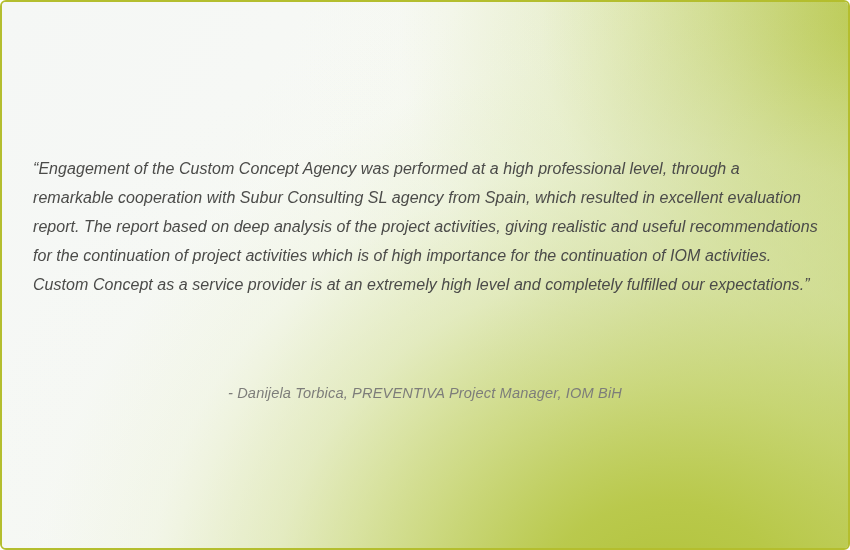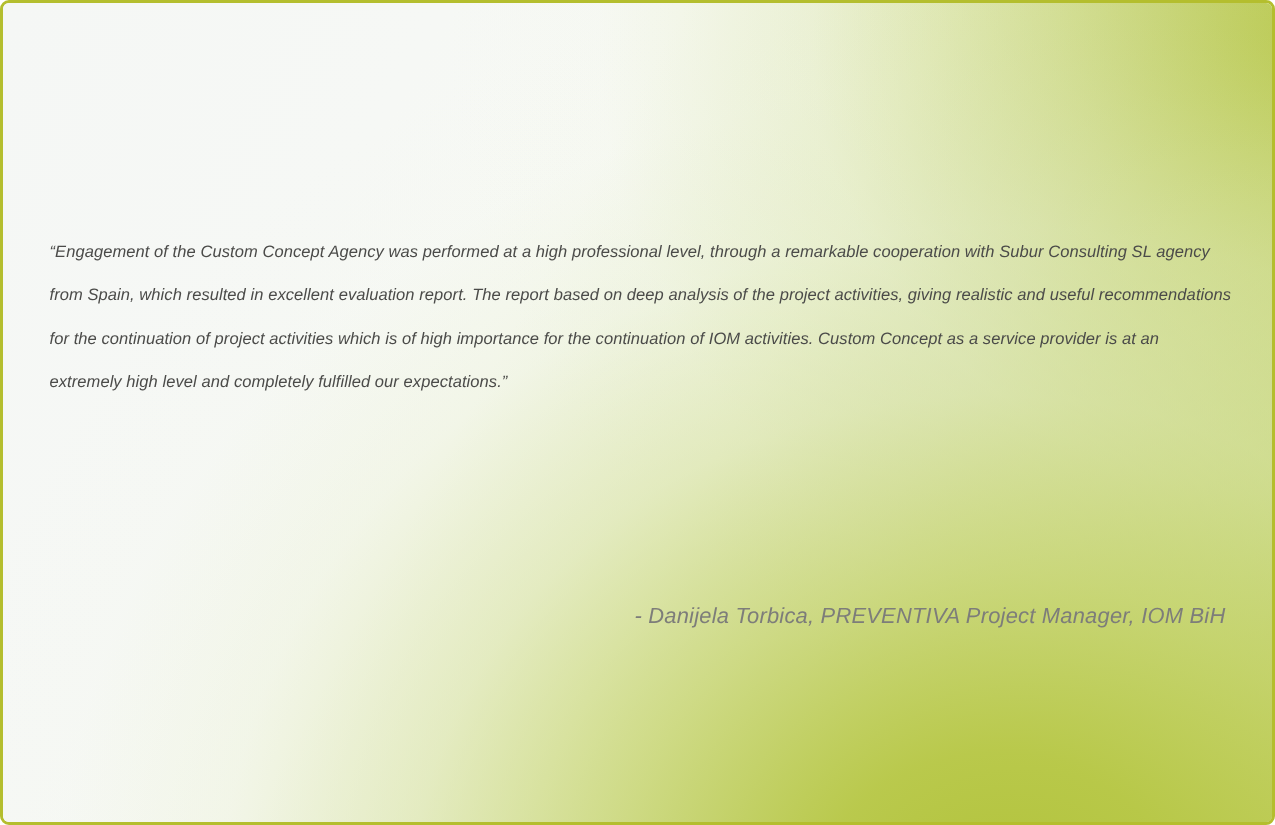--- a/index.html
+++ b/index.html
@@ -67,34 +67,34 @@
     position: absolute;
     left: 31px;
     top: 152px;
     width: 790px;
   }
 
   #quote-text {
     margin: 0;
     font-family: "Liberation Sans", sans-serif;
     font-style: italic;
-    font-size: 11px;
+    font-size: 16px;
     line-height: 29px;
     letter-spacing: 0.05px;
     color: #4b4b49;
     text-align: left;
     white-space: pre-wrap;
   }
 
   #attribution-row {
     position: absolute;
     left: 31px;
     right: 31px;
-    top: 398px;
-    text-align: right;
+    top: 380px;
+    text-align: center;
   }
 
   #attribution-text {
     display: inline-block;
     margin: 0;
     font-family: "Liberation Sans", sans-serif;
     font-style: italic;
     font-size: 14.6px;
     line-height: 22px;
     letter-spacing: 0.15px;

